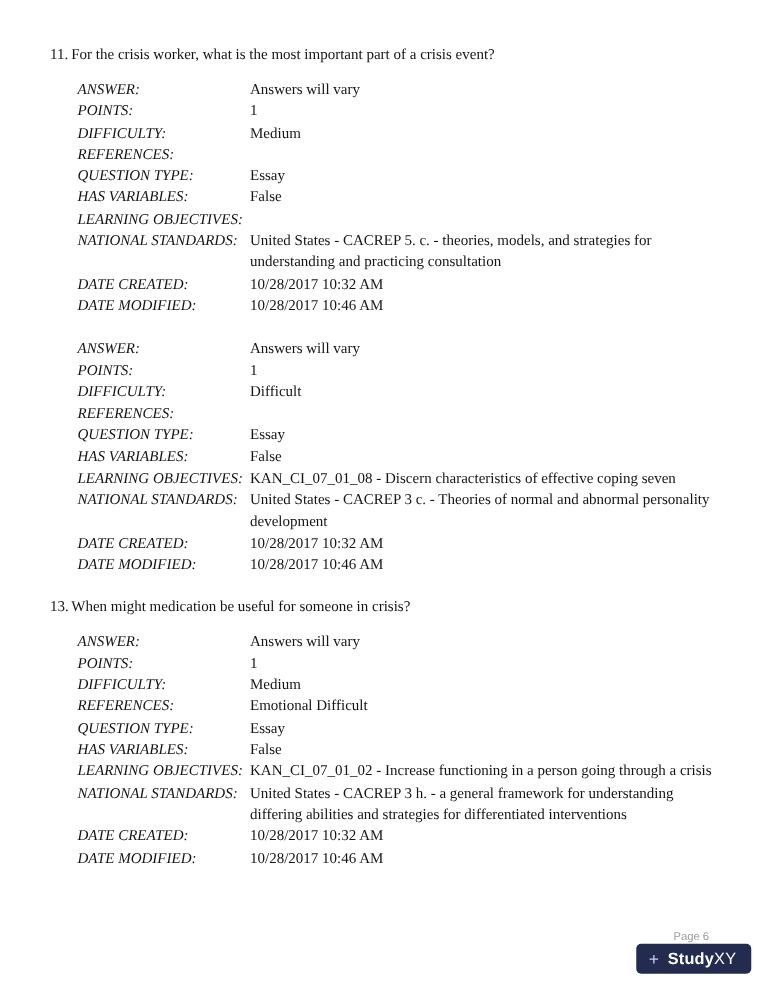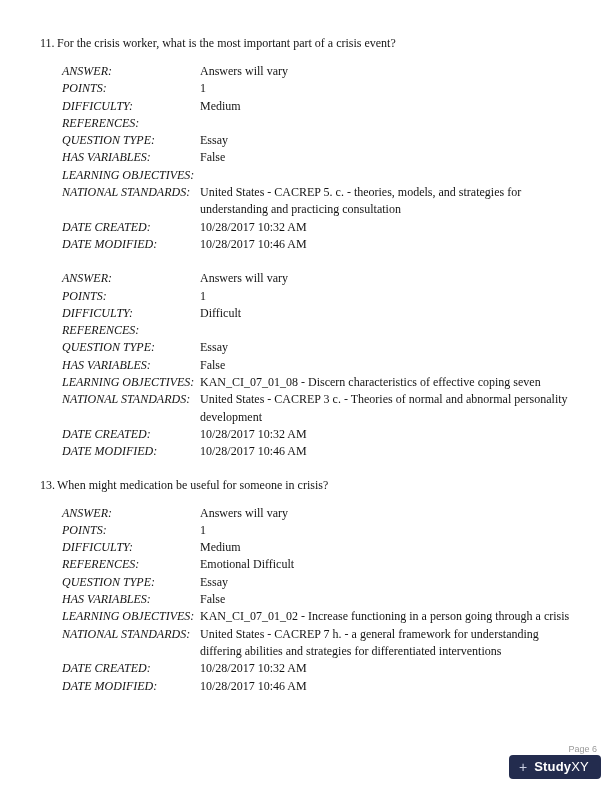--- a/index.html
+++ b/index.html
@@ -22,21 +22,21 @@
   .field-label {
     flex: 0 0 138px;
     font-style: italic;
     line-height: 17.3px;
   }
   .field-value { flex: 1; line-height: 17.3px; }
   .footer {
     position: absolute;
     right: 11px;
     bottom: 13px;
-    text-align: right;
+    text-align: center;
   }
   .page-label {
     font-family: "Liberation Sans", sans-serif;
     font-size: 9px;
     color: #9a9a9a;
     display: block;
     margin: 0 4px 1px 0;
   }
   .brand-badge {
     display: inline-flex;
@@ -184,21 +184,21 @@
       <div class="field-row">
         <span class="field-label">HAS VARIABLES:</span>
         <span class="field-value">False</span>
       </div>
       <div class="field-row">
         <span class="field-label">LEARNING OBJECTIVES:</span>
         <span class="field-value">KAN_CI_07_01_02 - Increase functioning in a person going through a crisis</span>
       </div>
       <div class="field-row">
         <span class="field-label">NATIONAL STANDARDS:</span>
-        <span class="field-value">United States - CACREP 7 h. - a general framework for understanding differing abilities and strategies for differentiated interventions</span>
+        <span class="field-value">United States - CACREP 3 h. - a general framework for understanding differing abilities and strategies for differentiated interventions</span>
       </div>
       <div class="field-row">
         <span class="field-label">DATE CREATED:</span>
         <span class="field-value">10/28/2017 10:32 AM</span>
       </div>
       <div class="field-row">
         <span class="field-label">DATE MODIFIED:</span>
         <span class="field-value">10/28/2017 10:46 AM</span>
       </div>
     </div>

